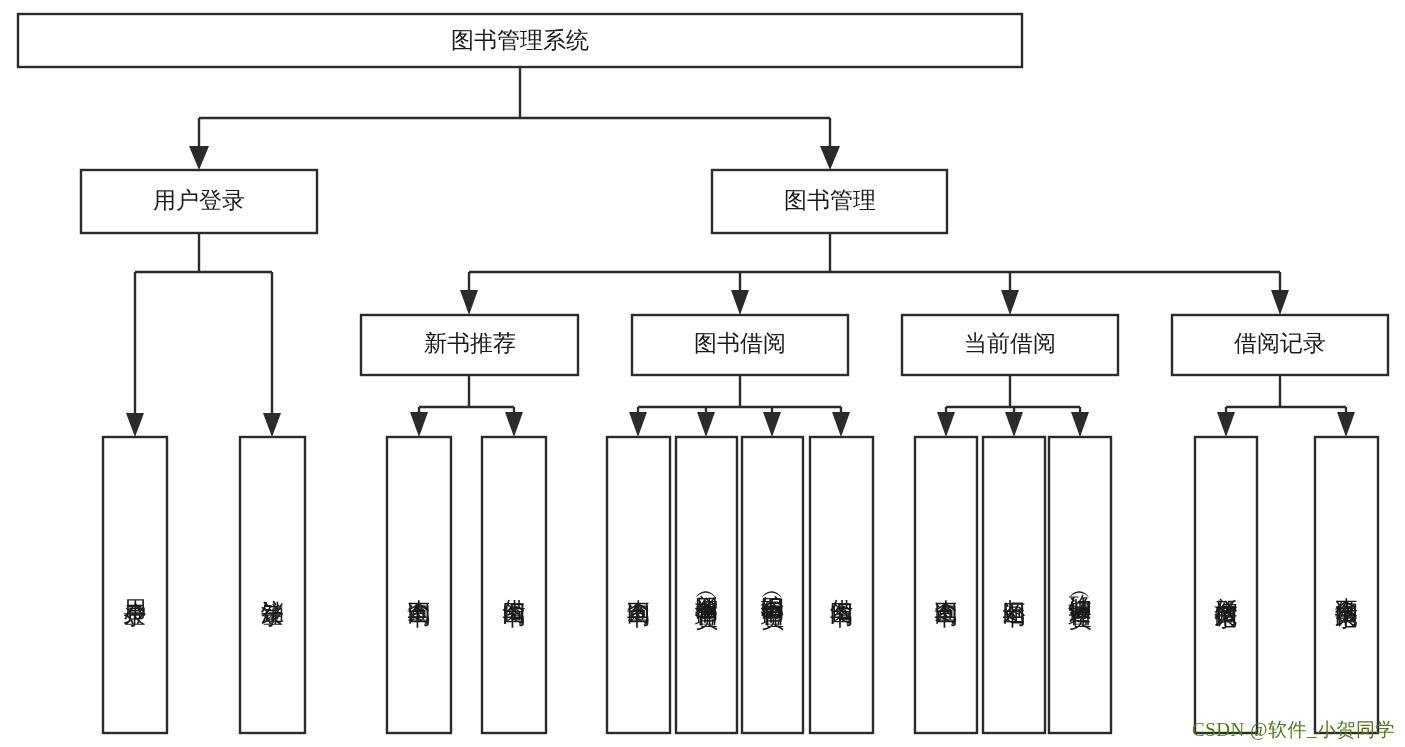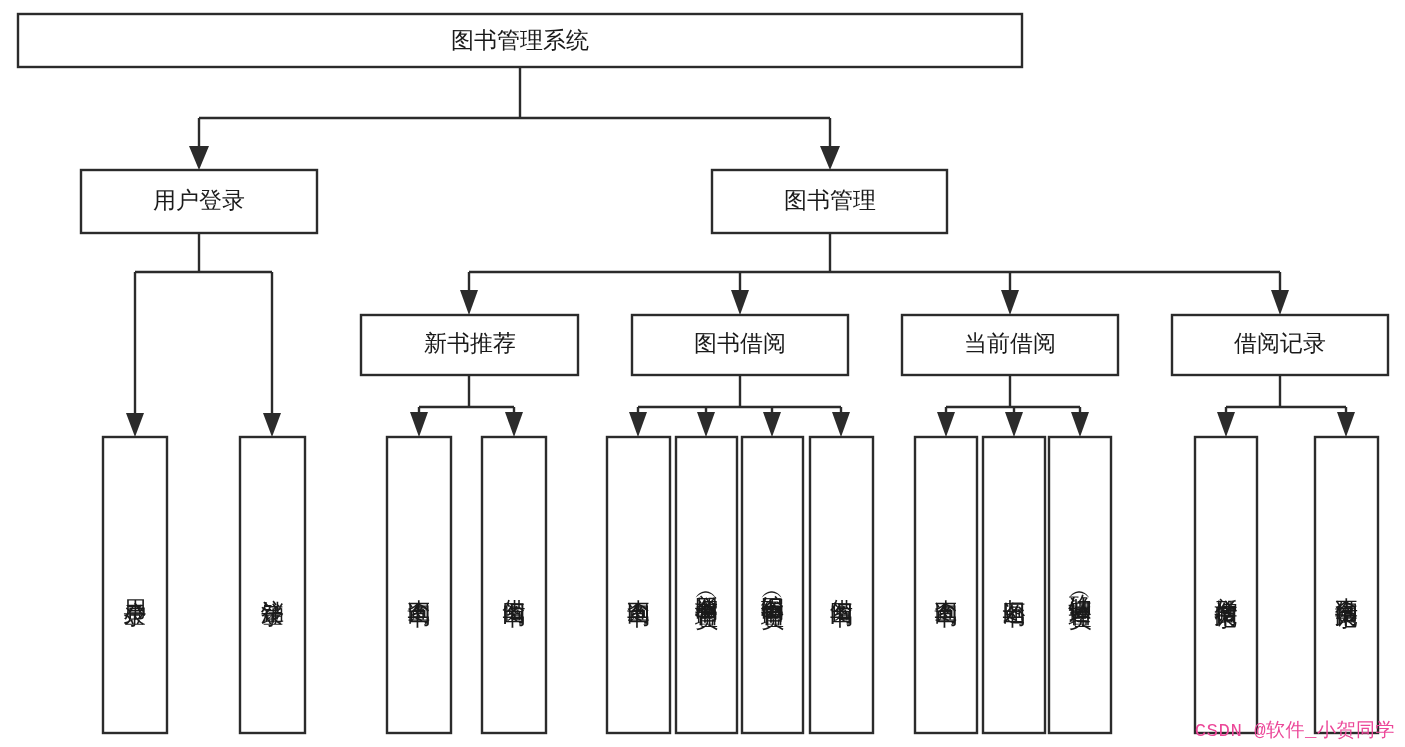--- a/index.html
+++ b/index.html
@@ -58,23 +58,23 @@
     align-items: center;
     justify-content: center;
     text-align: center;
     white-space: nowrap;
     pointer-events: none;
   }
   .watermark {
     position: absolute;
     right: 10px;
     bottom: 4px;
-    font-family: Liberation Mono, monospace;
+    font-family: Liberation Serif, serif;
     font-size: 19px;
-    color: #ec4899;
+    color: #4d7c0f;
     letter-spacing: 0.5px;
     white-space: nowrap;
   }
 </style>
 </head>
 <body>
 
 <div id="page">
 
   <svg class="diagram" viewBox="0 0 1405 747">

